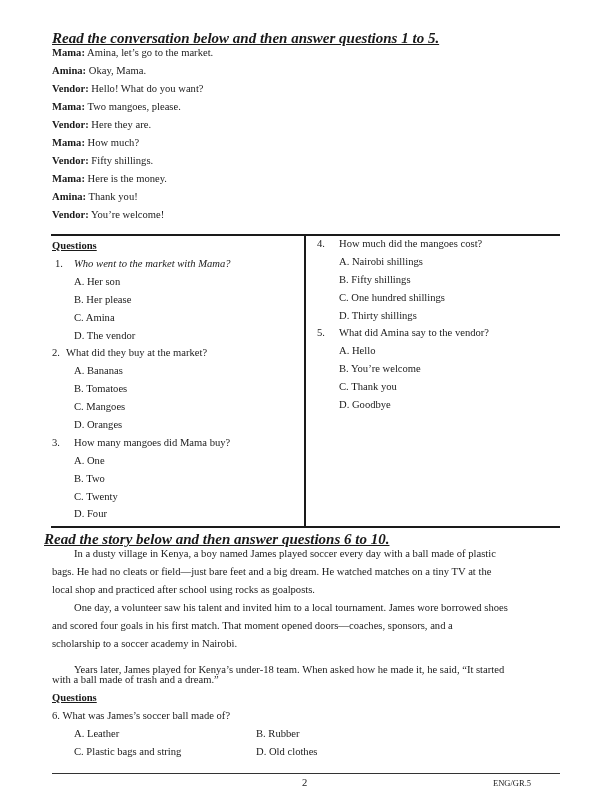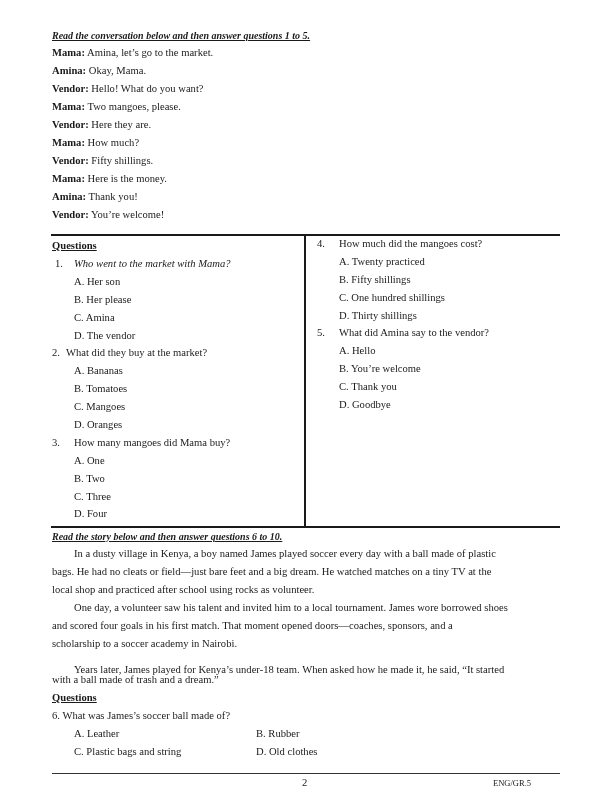--- a/index.html
+++ b/index.html
@@ -2,21 +2,21 @@
 <html><head>
   <meta charset="utf-8">
   <style>
     html, body { margin: 0; padding: 0; background: #ffffff; }
     body {
       width: 612px; height: 792px; position: relative; overflow: hidden;
       font-family: "Liberation Serif", "DejaVu Serif", serif;
       color: #1a1a1a; font-size: 10.6px;
     }
     .abs { position: absolute; white-space: nowrap; }
-    .heading { font-weight: bold; font-style: italic; text-decoration: underline; font-size: 10px; }
+    .heading { font-weight: bold; font-style: italic; text-decoration: underline; font-size: 15px; }
     .speaker { font-weight: bold; }
     .line { position: absolute; left: 52px; white-space: nowrap; }
     .hr { position: absolute; background: #1a1a1a; }
     .qhead { font-weight: bold; text-decoration: underline; }
     .qnum { position: absolute; white-space: nowrap; }
     .opt { position: absolute; white-space: nowrap; }
     .para { position: absolute; left: 52px; white-space: nowrap; }
     .footer-num { position: absolute; font-size: 10.6px; }
     .footer-code { position: absolute; font-size: 8.5px; }
   </style>
@@ -56,46 +56,46 @@
   <div class="qnum" style="left:66px; top:347px;">What did they buy at the market?</div>
   <div class="opt" style="left:74px; top:365px;">A. Bananas</div>
   <div class="opt" style="left:74px; top:383px;">B. Tomatoes</div>
   <div class="opt" style="left:74px; top:401px;">C. Mangoes</div>
   <div class="opt" style="left:74px; top:419px;">D. Oranges</div>
 
   <div class="qnum" style="left:52px; top:437px;">3.</div>
   <div class="qnum" style="left:74px; top:437px;">How many mangoes did Mama buy?</div>
   <div class="opt" style="left:74px; top:455px;">A. One</div>
   <div class="opt" style="left:74px; top:473px;">B. Two</div>
-  <div class="opt" style="left:74px; top:491px;">C. Three</div>
+  <div class="opt" style="left:74px; top:491px;">C. Twenty</div>
   <div class="opt" style="left:74px; top:508px;">D. Four</div>
 </div>
 
 <div>
   <div class="qnum" style="left:317px; top:238px;">4.</div>
   <div class="qnum" style="left:339px; top:238px;">How much did the mangoes cost?</div>
-  <div class="opt" style="left:339px; top:256px;">A. Twenty practiced</div>
+  <div class="opt" style="left:339px; top:256px;">A. Nairobi shillings</div>
   <div class="opt" style="left:339px; top:274px;">B. Fifty shillings</div>
   <div class="opt" style="left:339px; top:292px;">C. One hundred shillings</div>
   <div class="opt" style="left:339px; top:310px;">D. Thirty shillings</div>
 
   <div class="qnum" style="left:317px; top:327px;">5.</div>
   <div class="qnum" style="left:339px; top:327px;">What did Amina say to the vendor?</div>
   <div class="opt" style="left:339px; top:345px;">A. Hello</div>
   <div class="opt" style="left:339px; top:363px;">B. You’re welcome</div>
   <div class="opt" style="left:339px; top:381px;">C. Thank you</div>
   <div class="opt" style="left:339px; top:399px;">D. Goodbye</div>
 </div>
 
-<div class="abs heading" style="left:52px; top:531px;">Read the story below and then answer questions 6 to 10.</div>
+<div class="abs heading" style="left:44px; top:531px;">Read the story below and then answer questions 6 to 10.</div>
 
 <div>
   <div class="para" style="left:74px; top:548px;">In a dusty village in Kenya, a boy named James played soccer every day with a ball made of plastic</div>
   <div class="para" style="top:566px;">bags. He had no cleats or field—just bare feet and a big dream. He watched matches on a tiny TV at the</div>
-  <div class="para" style="top:584px;">local shop and practiced after school using rocks as volunteer.</div>
+  <div class="para" style="top:584px;">local shop and practiced after school using rocks as goalposts.</div>
   <div class="para" style="left:74px; top:602px;">One day, a volunteer saw his talent and invited him to a local tournament. James wore borrowed shoes</div>
   <div class="para" style="top:620px;">and scored four goals in his first match. That moment opened doors—coaches, sponsors, and a</div>
   <div class="para" style="top:638px;">scholarship to a soccer academy in Nairobi.</div>
   <div class="para" style="left:74px; top:656px;margin-top:8px;">Years later, James played for Kenya’s under-18 team. When asked how he made it, he said, “It started</div>
   <div class="para" style="top:674px;">with a ball made of trash and a dream.”</div>
 </div>
 
 <div class="abs qhead" style="left:52px; top:692px;">Questions</div>
 <div class="abs" style="left:52px; top:710px;">
   <span>6.</span>

